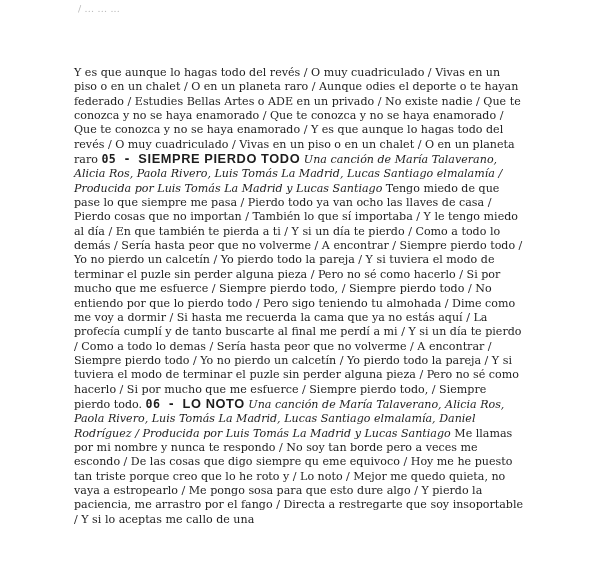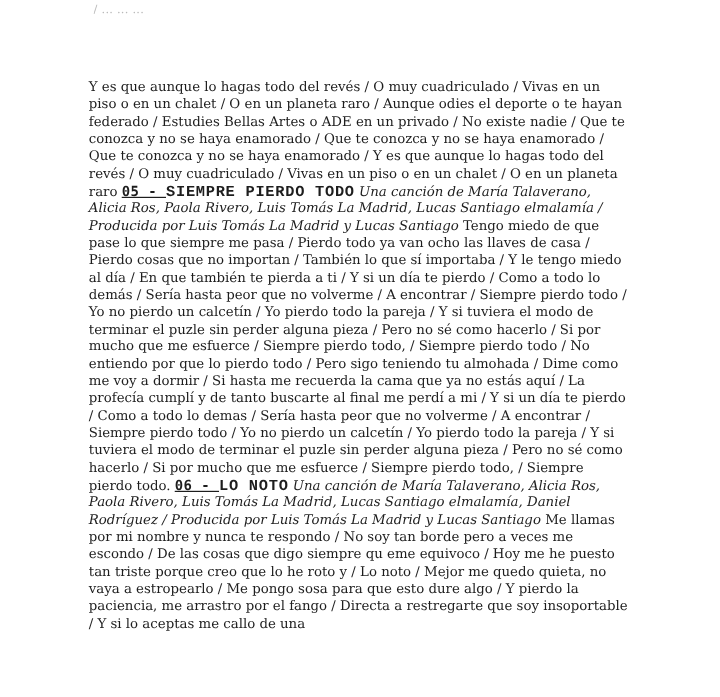--- a/index.html
+++ b/index.html
@@ -47,24 +47,23 @@
   }
   .lyrics-body span {
     white-space: normal;
     margin-top: 20px;
   }
   .track-num {
     font-family: "DejaVu Sans Mono", monospace;
     font-weight: bold;
     font-size: 11.6px;
     letter-spacing: 0.4px;
-    text-decoration: underline;
   }
   .track-title {
-    font-family: Liberation Mono, monospace;
+    font-family: Liberation Sans, sans-serif;
     font-weight: bold;
     font-size: 12.8px;
     letter-spacing: 0.6px;
   }
   .credits {
     font-style: italic;
   }
   .run {
     display: inline;
   }

